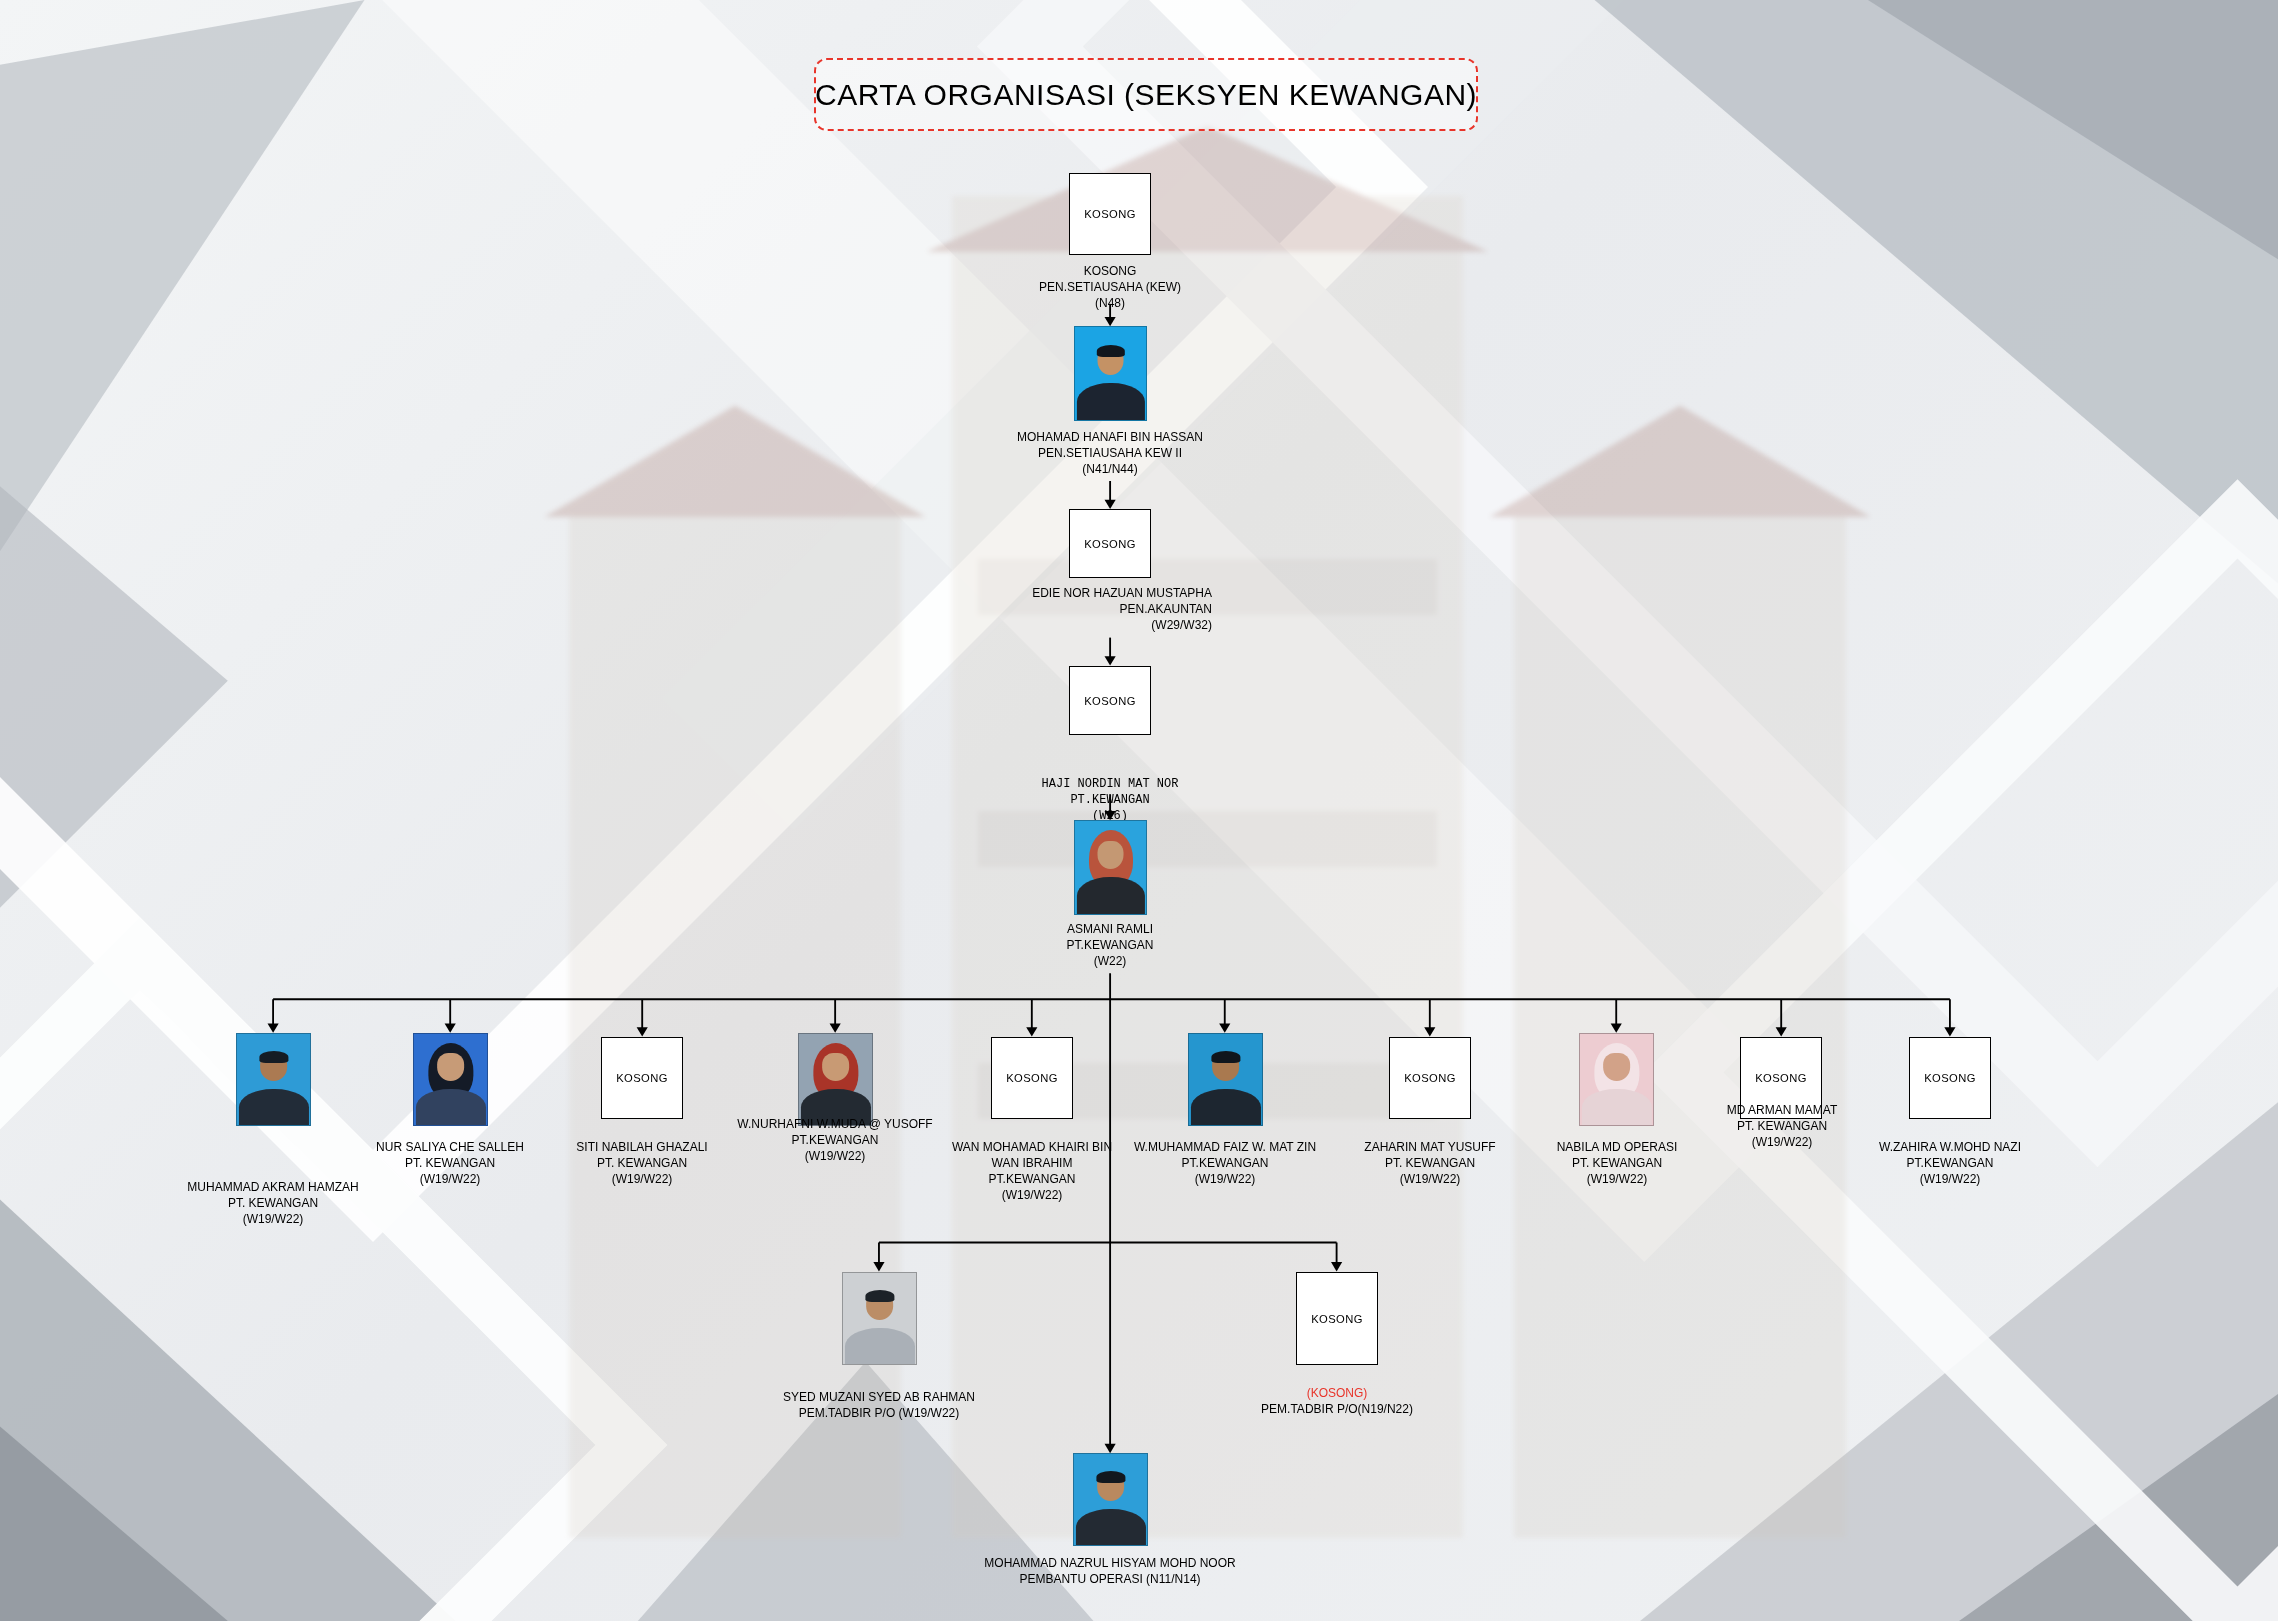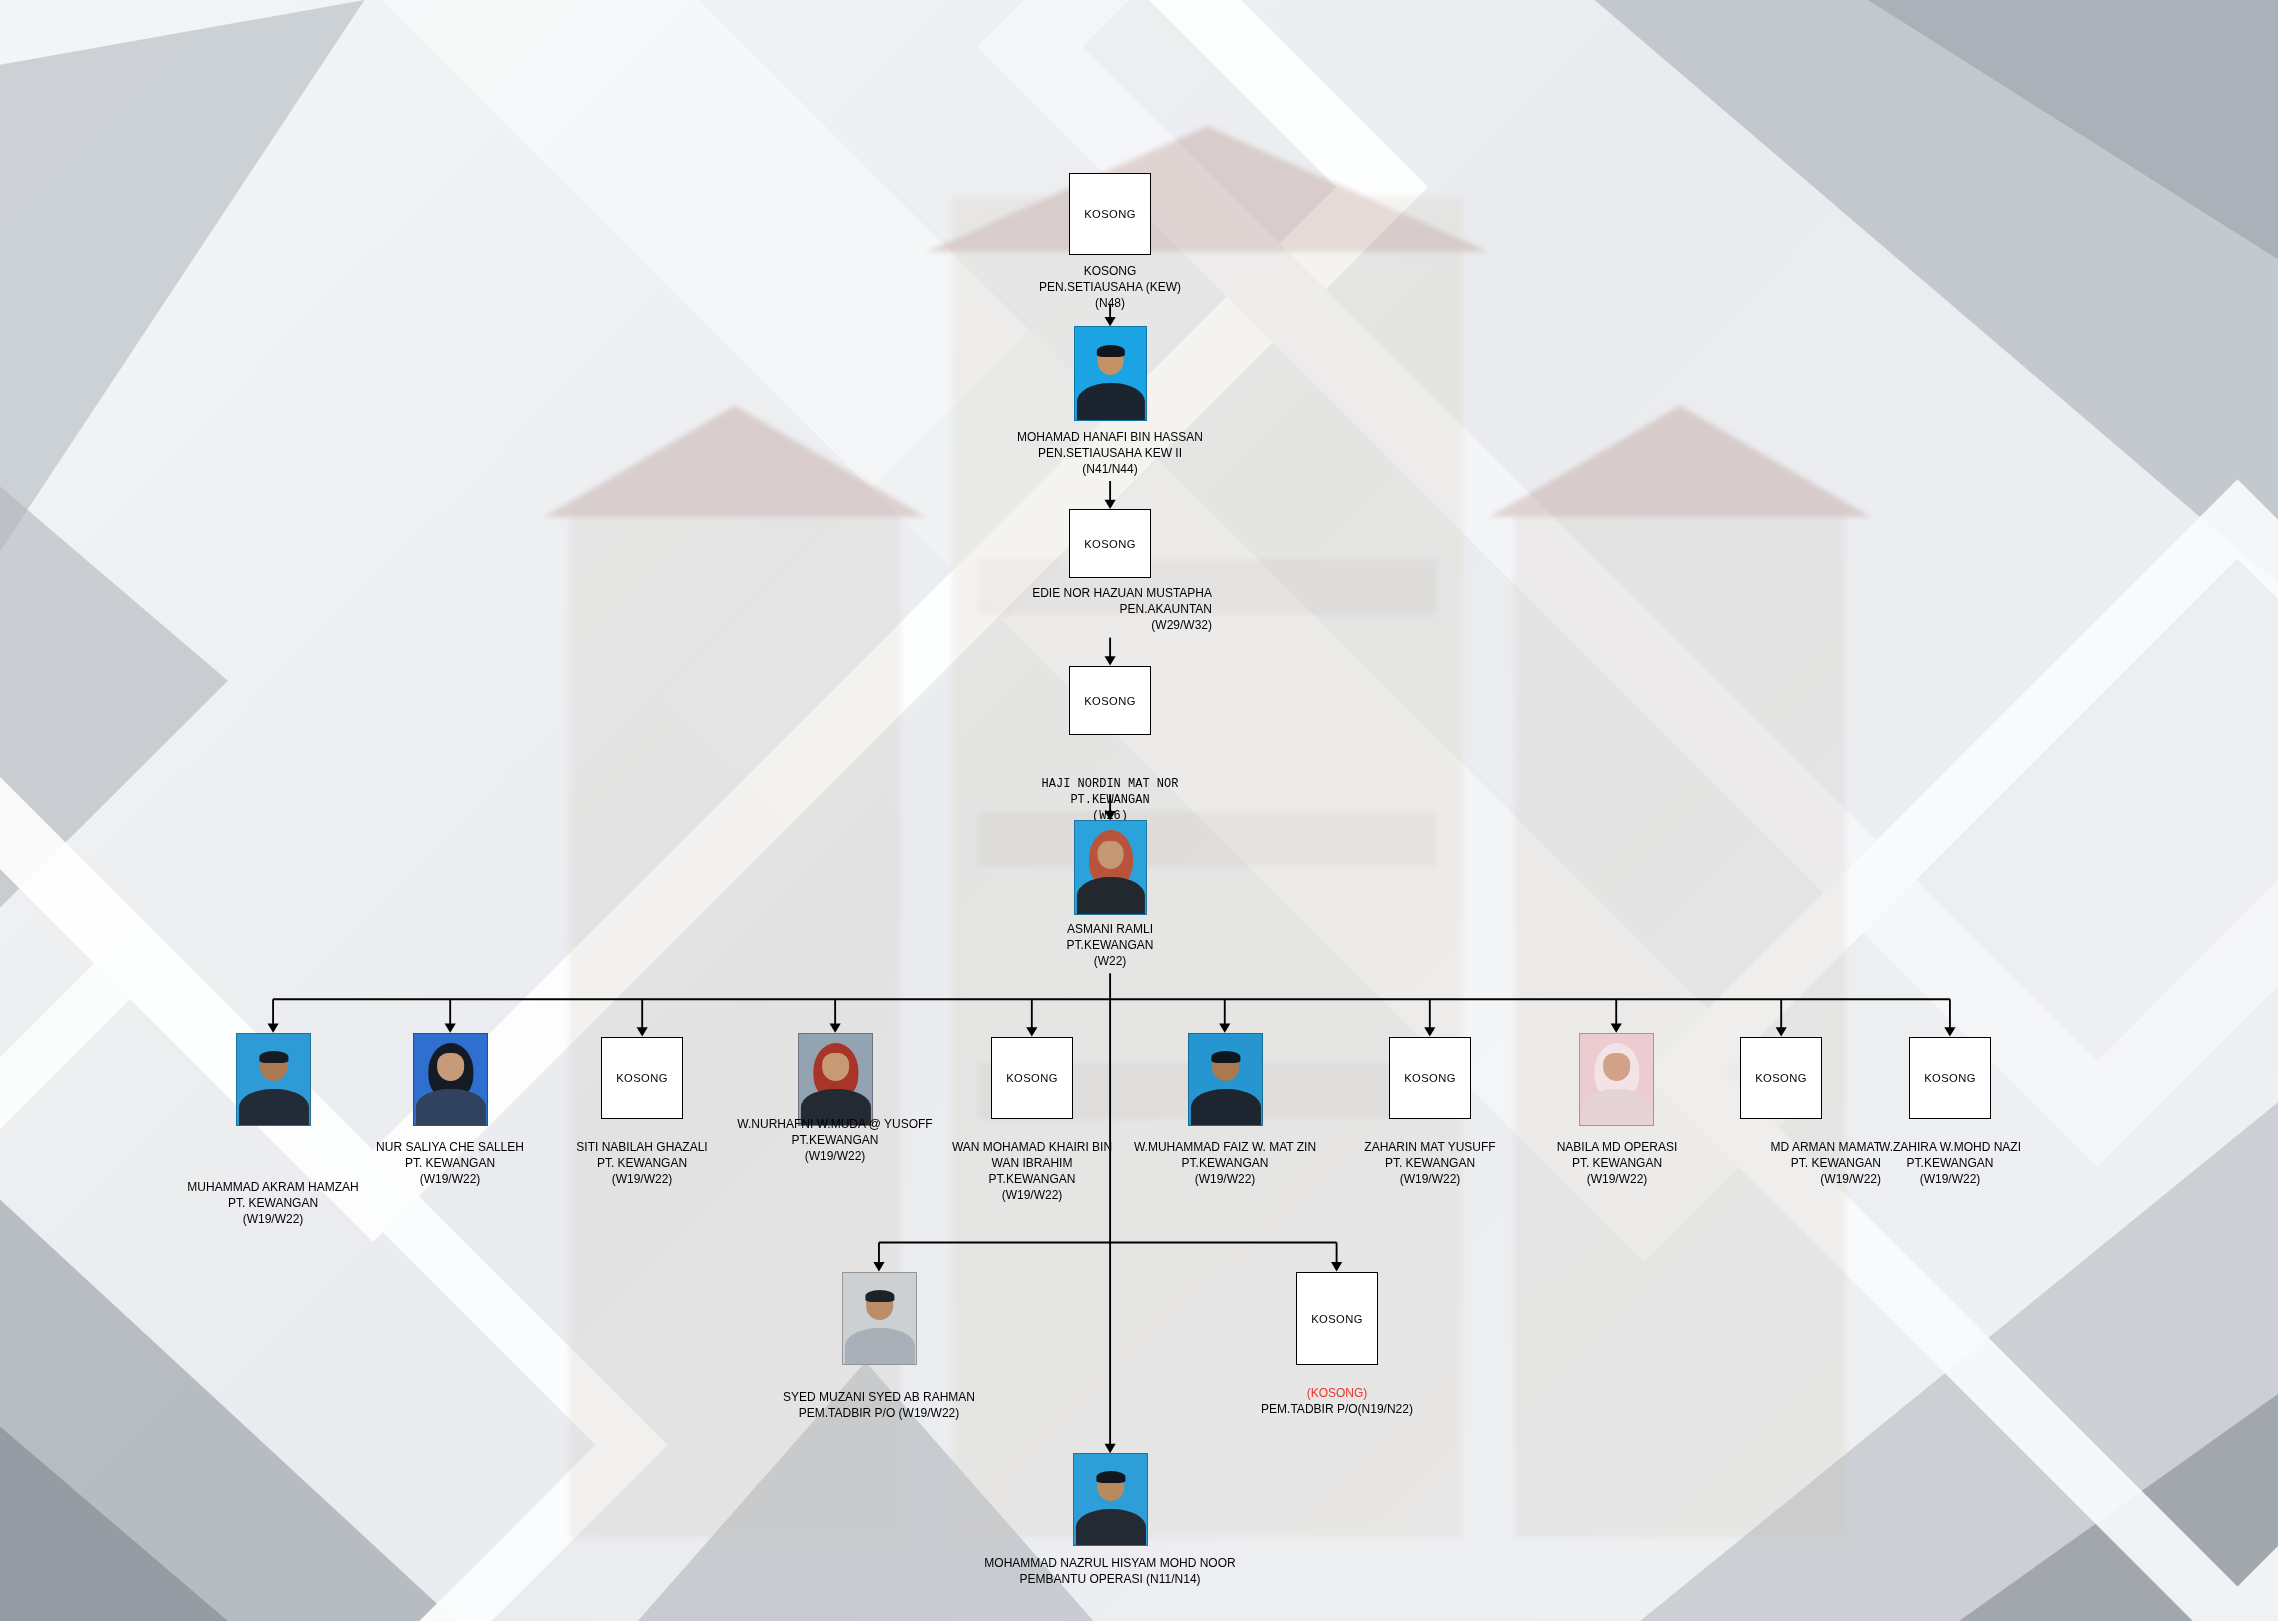--- a/index.html
+++ b/index.html
@@ -125,20 +125,23 @@
         <polygon points="2086,1102 2098,1102 2092,1112" stroke="none"></polygon>
 
       <line x1="943" y1="1333" x2="1434" y2="1333"></line>
       <line x1="943" y1="1333" x2="943" y2="1355"></line>
         <polygon points="937,1354 949,1354 943,1364" stroke="none"></polygon>
       <line x1="1434" y1="1333" x2="1434" y2="1355"></line>
         <polygon points="1428,1354 1440,1354 1434,1364" stroke="none"></polygon>
     </g>
   </svg>
 
+  <div class="title-box">
+    <span>CARTA ORGANISASI (SEKSYEN KEWANGAN)</span>
+  </div>
 
   <div class="kosong-box" style="left:1069px;top:173px;width:82px;height:82px;">KOSONG</div>
   <div class="label" style="left:970px;top:263px;width:280px;">
     <div>KOSONG</div>
     <div>PEN.SETIAUSAHA (KEW)</div>
     <div>(N48)</div>
   </div>
 
   <div class="photo" style="left: 1074px; top: 326px; width: 73px; height: 95px; --bg: #1ba4e4; --suit: #1c2430; --skin: #c49265; --hair: #11161d;">
     <div class="p-hijab"></div>
@@ -254,21 +257,21 @@
     <div class="p-hair"></div>
     <div class="p-body"></div>
   </div>
   <div class="label" style="left:1518px;top:1139px;width:198px;">
     <div>NABILA MD OPERASI</div>
     <div>PT. KEWANGAN</div>
     <div>(W19/W22)</div>
   </div>
 
   <div class="kosong-box" style="left:1740px;top:1037px;width:82px;height:82px;">KOSONG</div>
-  <div class="label" style="left:1683px;top:1139px;width:198px;text-align:right;">
+  <div class="label" style="left:1683px;top:1102px;width:198px;">
     <div>MD ARMAN MAMAT</div>
     <div>PT. KEWANGAN</div>
     <div>(W19/W22)</div>
   </div>
 
   <div class="kosong-box" style="left:1909px;top:1037px;width:82px;height:82px;">KOSONG</div>
   <div class="label" style="left:1851px;top:1139px;width:198px;">
     <div>W.ZAHIRA W.MOHD NAZI</div>
     <div>PT.KEWANGAN</div>
     <div>(W19/W22)</div>

